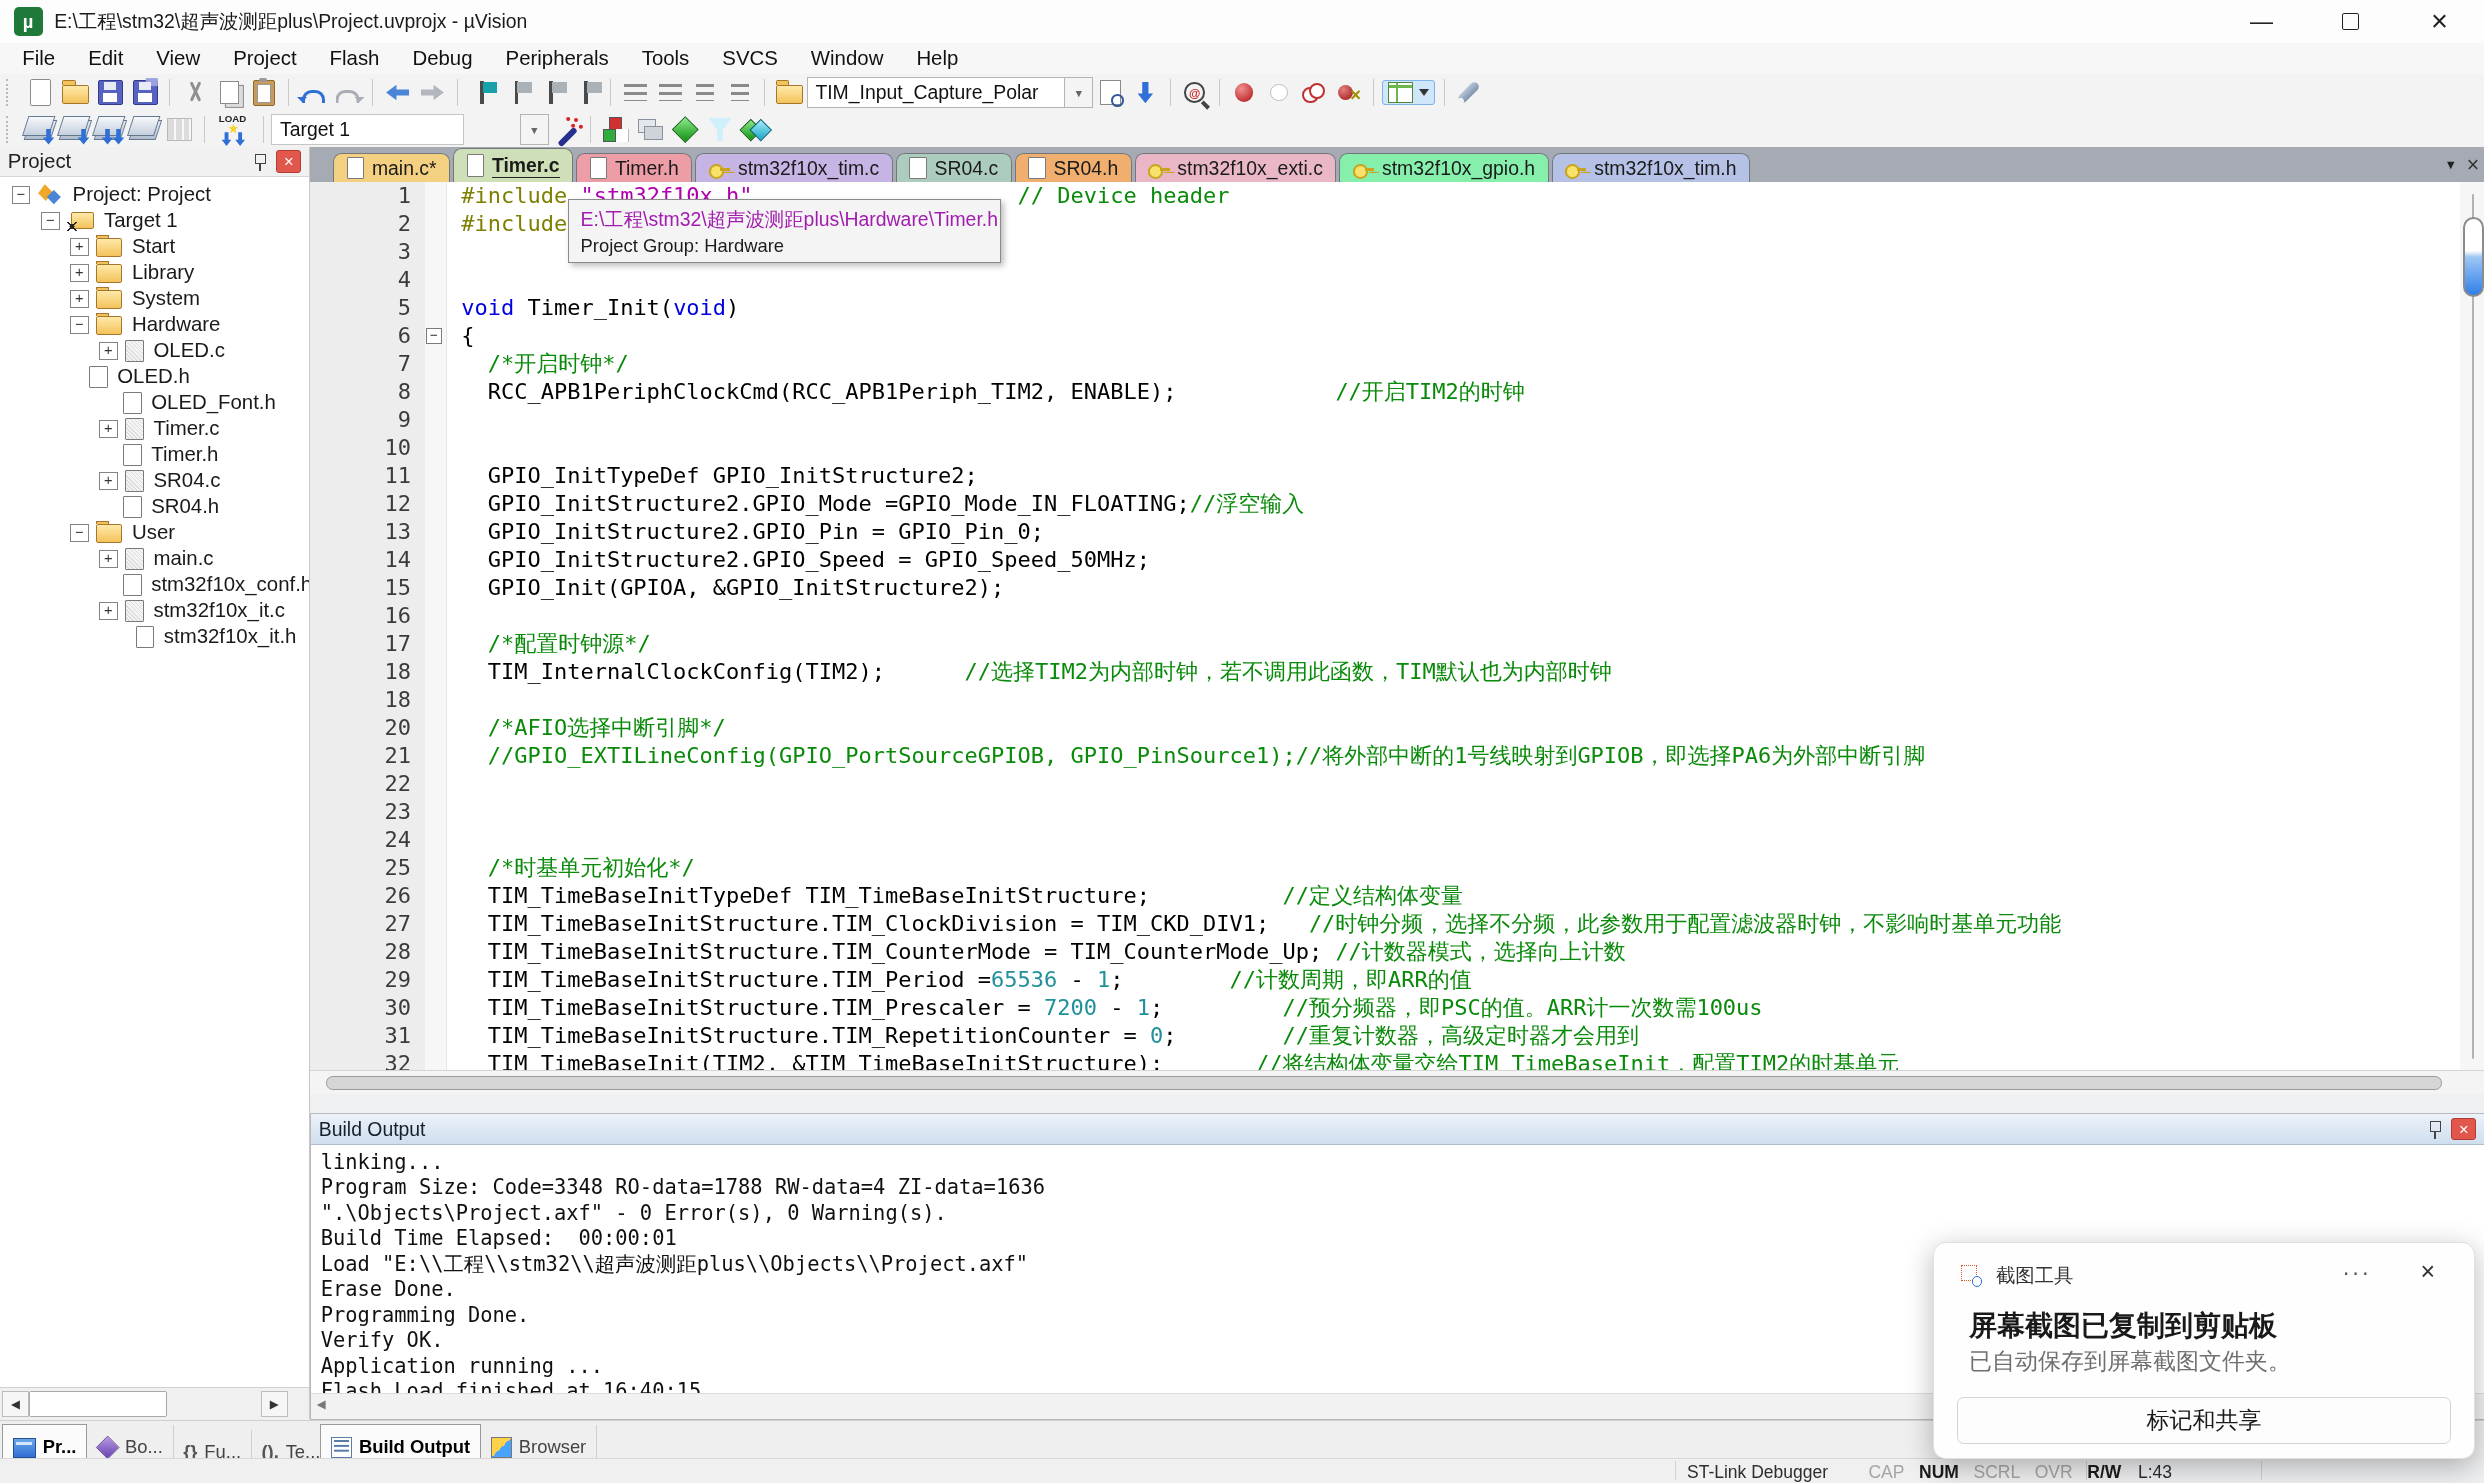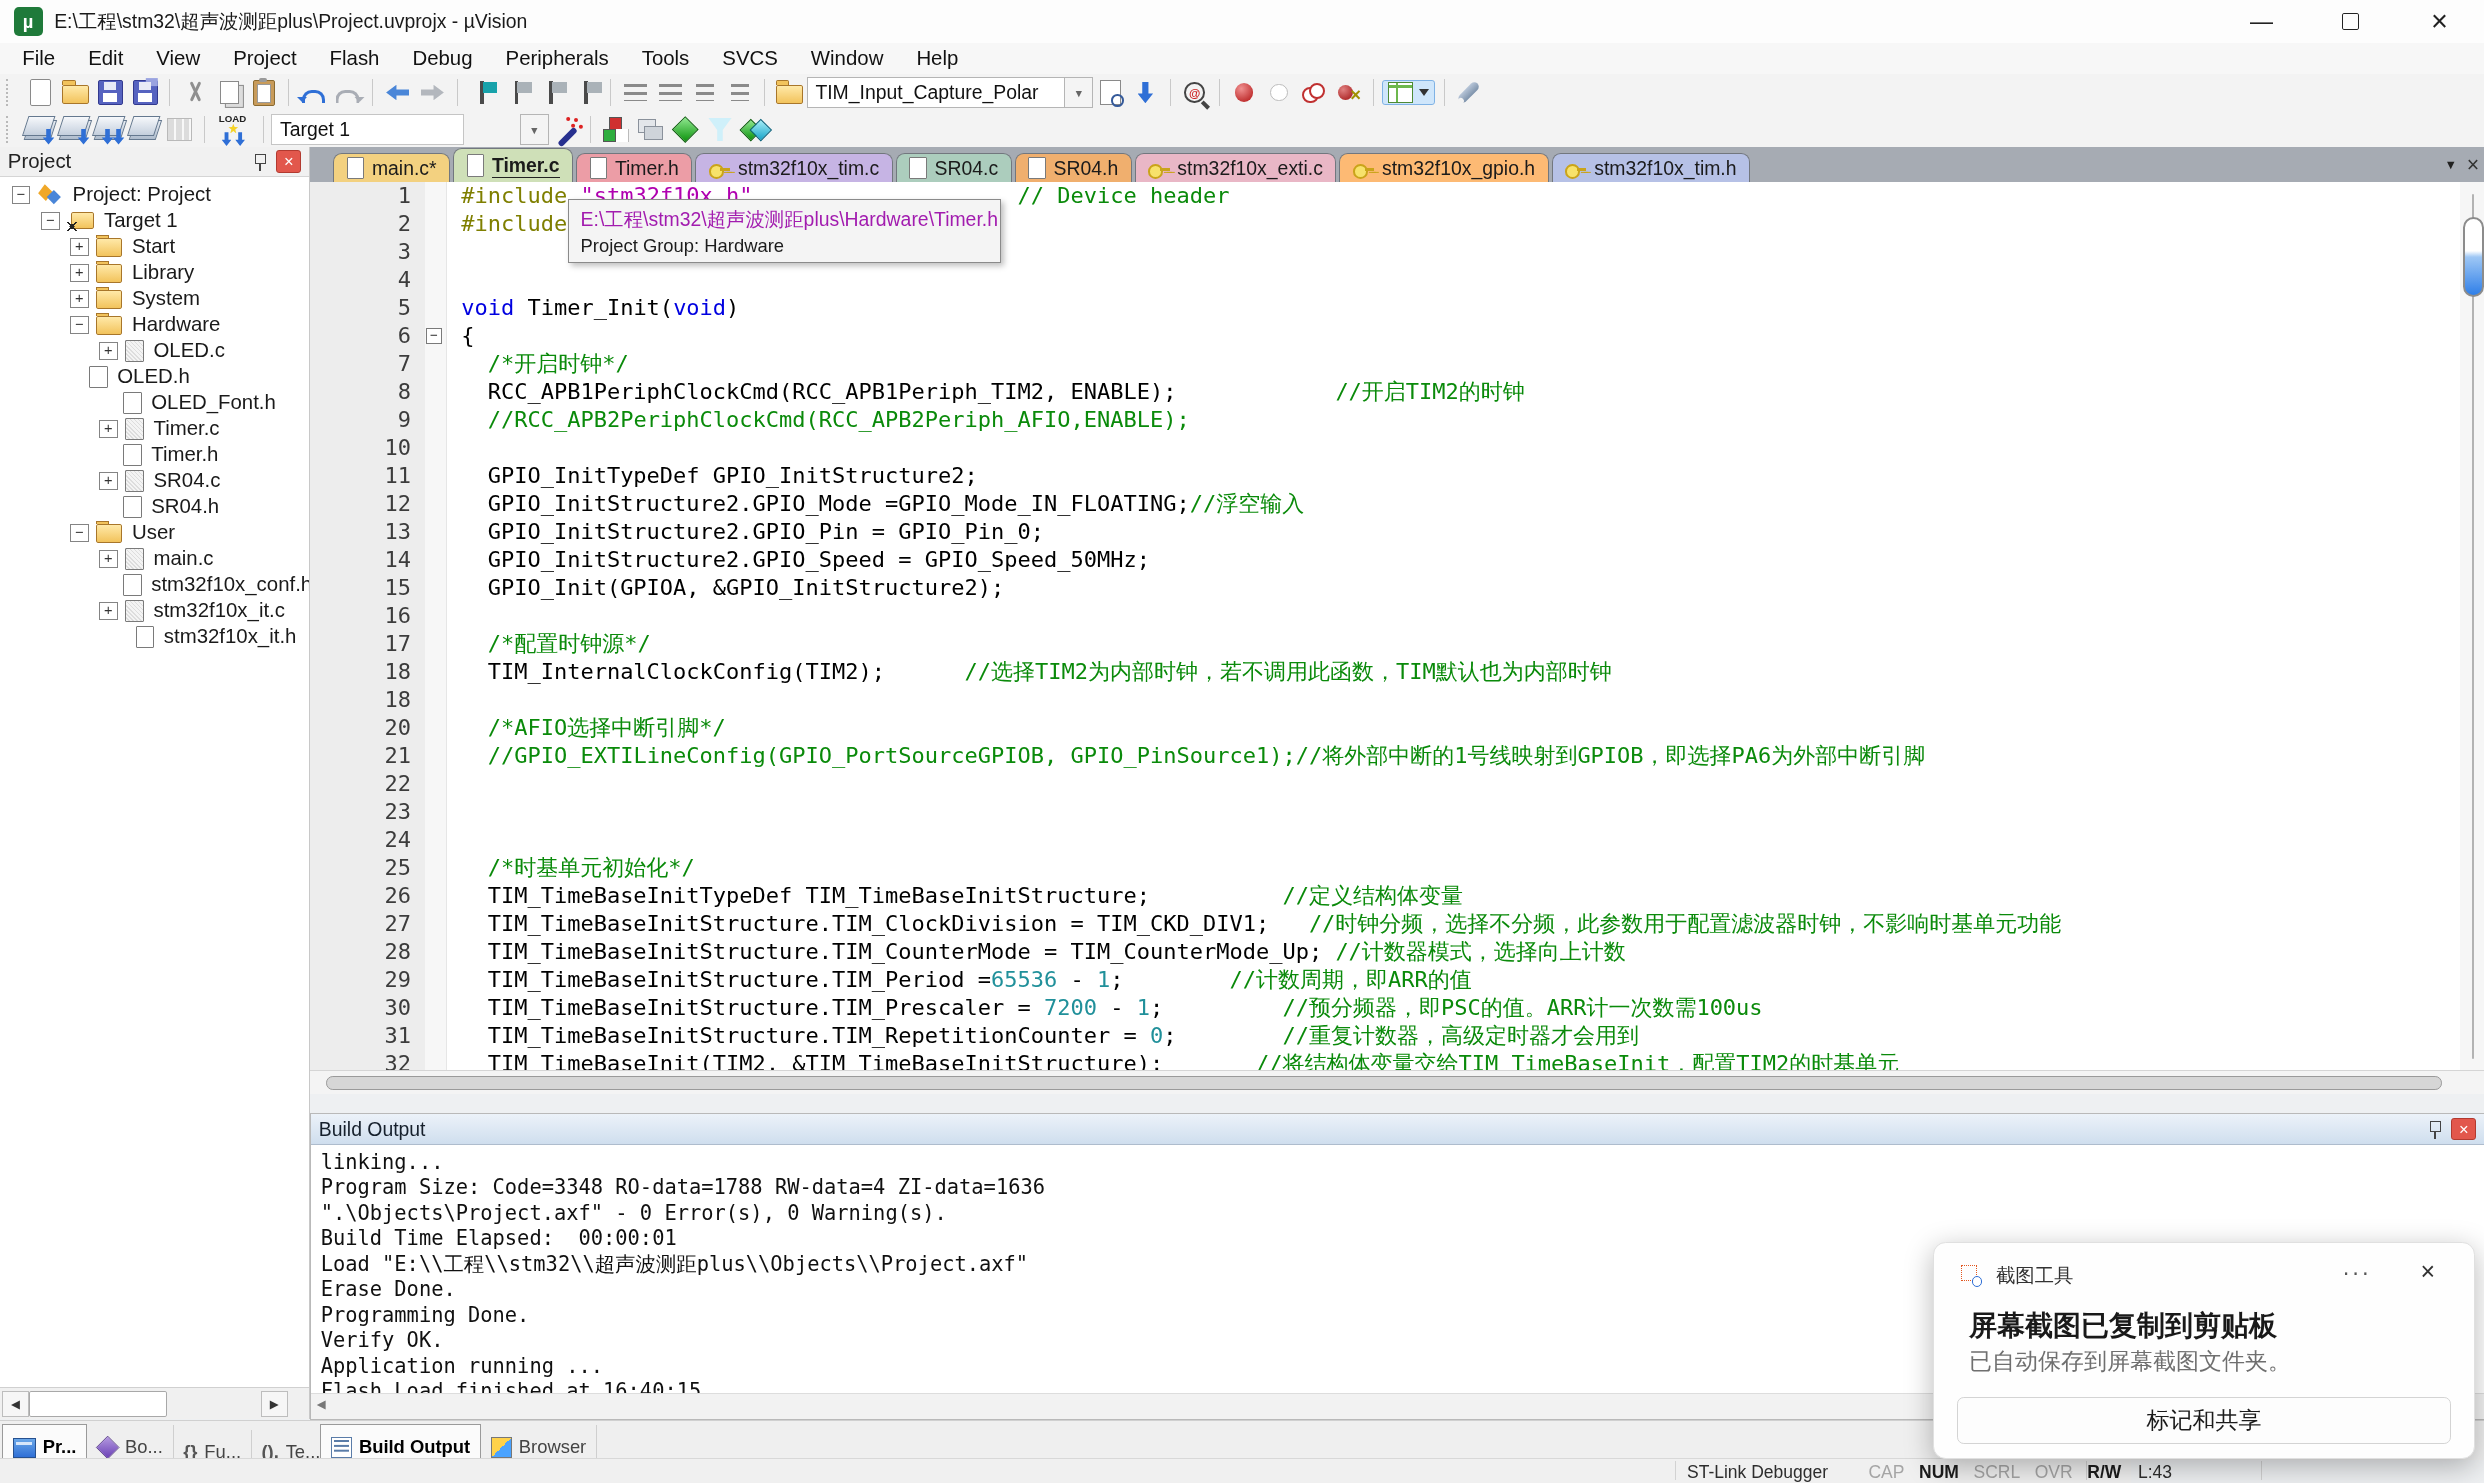--- a/index.html
+++ b/index.html
@@ -522,21 +522,21 @@
           <span class="tab-label">SR04.c</span>
         </div>
         <div class="tab" style="background: rgb(240, 175, 110);">
           <span class="i-tabpage"></span>
           <span class="tab-label">SR04.h</span>
         </div>
         <div class="tab" style="background: rgb(233, 183, 198);">
           <span class="i-key"></span>
           <span class="tab-label">stm32f10x_exti.c</span>
         </div>
-        <div class="tab" style="background: #fdba74;">
+        <div class="tab" style="background: #86efac;">
           <span class="i-key"></span>
           <span class="tab-label">stm32f10x_gpio.h</span>
         </div>
         <div class="tab" style="background: rgb(182, 193, 230);">
           <span class="i-key"></span>
           <span class="tab-label">stm32f10x_tim.h</span>
         </div>
       </div>
     <div id="tab-extra">
       <span style="font-size:12.6px;color:#222">▼</span>
@@ -544,21 +544,21 @@
     </div>
     <div id="code">
         <div class="crow"><span class="ln">1</span><span class="fold"></span><span class="ctext"><span class="seg-d">#include </span><span class="seg-s">"stm32f10x.h"</span><span class="seg-p">                    </span><span class="seg-c">// Device header</span></span></div>
         <div class="crow"><span class="ln">2</span><span class="fold"></span><span class="ctext"><span class="seg-d">#include </span><span class="seg-s">"Timer.h"</span></span></div>
         <div class="crow"><span class="ln">3</span><span class="fold"></span><span class="ctext"></span></div>
         <div class="crow"><span class="ln">4</span><span class="fold"></span><span class="ctext"></span></div>
         <div class="crow"><span class="ln">5</span><span class="fold"></span><span class="ctext"><span class="seg-k">void</span><span class="seg-p"> Timer_Init(</span><span class="seg-k">void</span><span class="seg-p">)</span></span></div>
         <div class="crow"><span class="ln">6</span><span class="fold"><span class="foldbox">−</span></span><span class="ctext"><span class="seg-p">{</span></span></div>
         <div class="crow"><span class="ln">7</span><span class="fold"></span><span class="ctext"><span class="seg-p">  </span><span class="seg-c">/*开启时钟*/</span></span></div>
         <div class="crow"><span class="ln">8</span><span class="fold"></span><span class="ctext"><span class="seg-p">  RCC_APB1PeriphClockCmd(RCC_APB1Periph_TIM2, ENABLE);            </span><span class="seg-c">//开启TIM2的时钟</span></span></div>
-        <div class="crow"><span class="ln">9</span><span class="fold"></span><span class="ctext"><span class="seg-p">  </span><span class="seg-c">//RCC_APB2PeriphClockCmd(RCC_APB2Periph_AFIO,ENABLE);</span></span></div>
+        <div class="crow"><span class="ln">9</span><span class="fold"></span></div>
         <div class="crow"><span class="ln">10</span><span class="fold"></span><span class="ctext"></span></div>
         <div class="crow"><span class="ln">11</span><span class="fold"></span><span class="ctext"><span class="seg-p">  GPIO_InitTypeDef GPIO_InitStructure2;</span></span></div>
         <div class="crow"><span class="ln">12</span><span class="fold"></span><span class="ctext"><span class="seg-p">  GPIO_InitStructure2.GPIO_Mode =GPIO_Mode_IN_FLOATING;</span><span class="seg-c">//浮空输入</span></span></div>
         <div class="crow"><span class="ln">13</span><span class="fold"></span><span class="ctext"><span class="seg-p">  GPIO_InitStructure2.GPIO_Pin = GPIO_Pin_0;</span></span></div>
         <div class="crow"><span class="ln">14</span><span class="fold"></span><span class="ctext"><span class="seg-p">  GPIO_InitStructure2.GPIO_Speed = GPIO_Speed_50MHz;</span></span></div>
         <div class="crow"><span class="ln">15</span><span class="fold"></span><span class="ctext"><span class="seg-p">  GPIO_Init(GPIOA, &amp;GPIO_InitStructure2);</span></span></div>
         <div class="crow"><span class="ln">16</span><span class="fold"></span><span class="ctext"></span></div>
         <div class="crow"><span class="ln">17</span><span class="fold"></span><span class="ctext"><span class="seg-p">  </span><span class="seg-c">/*配置时钟源*/</span></span></div>
         <div class="crow"><span class="ln">18</span><span class="fold"></span><span class="ctext"><span class="seg-p">  TIM_InternalClockConfig(TIM2);      </span><span class="seg-c">//选择TIM2为内部时钟，若不调用此函数，TIM默认也为内部时钟</span></span></div>
         <div class="crow"><span class="ln">18</span><span class="fold"></span><span class="ctext"></span></div>

